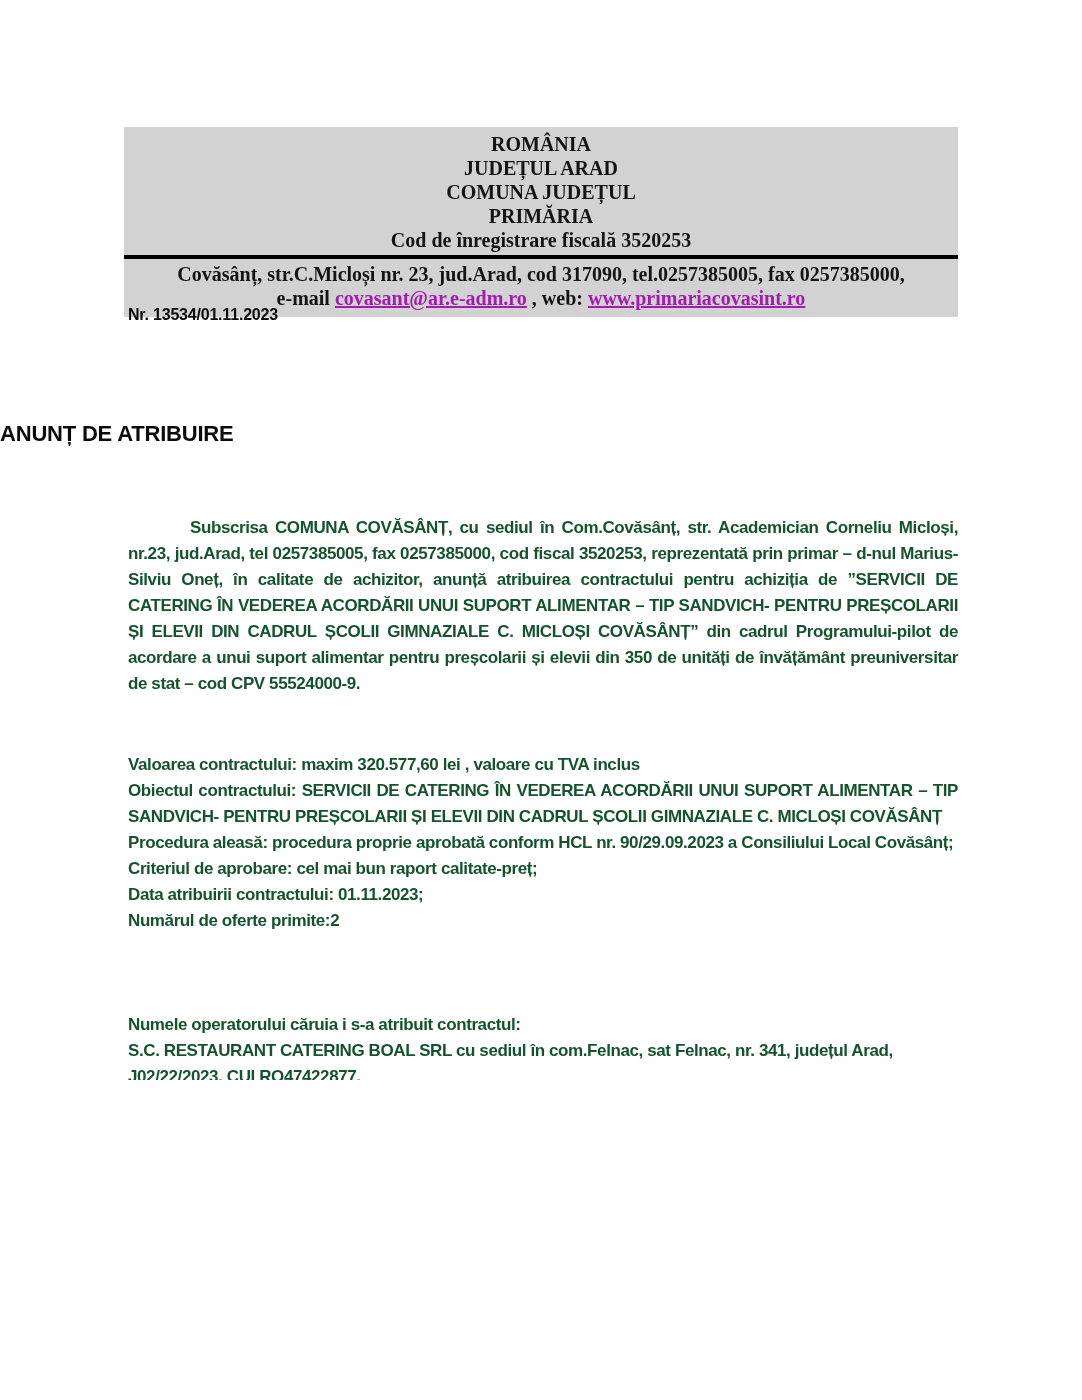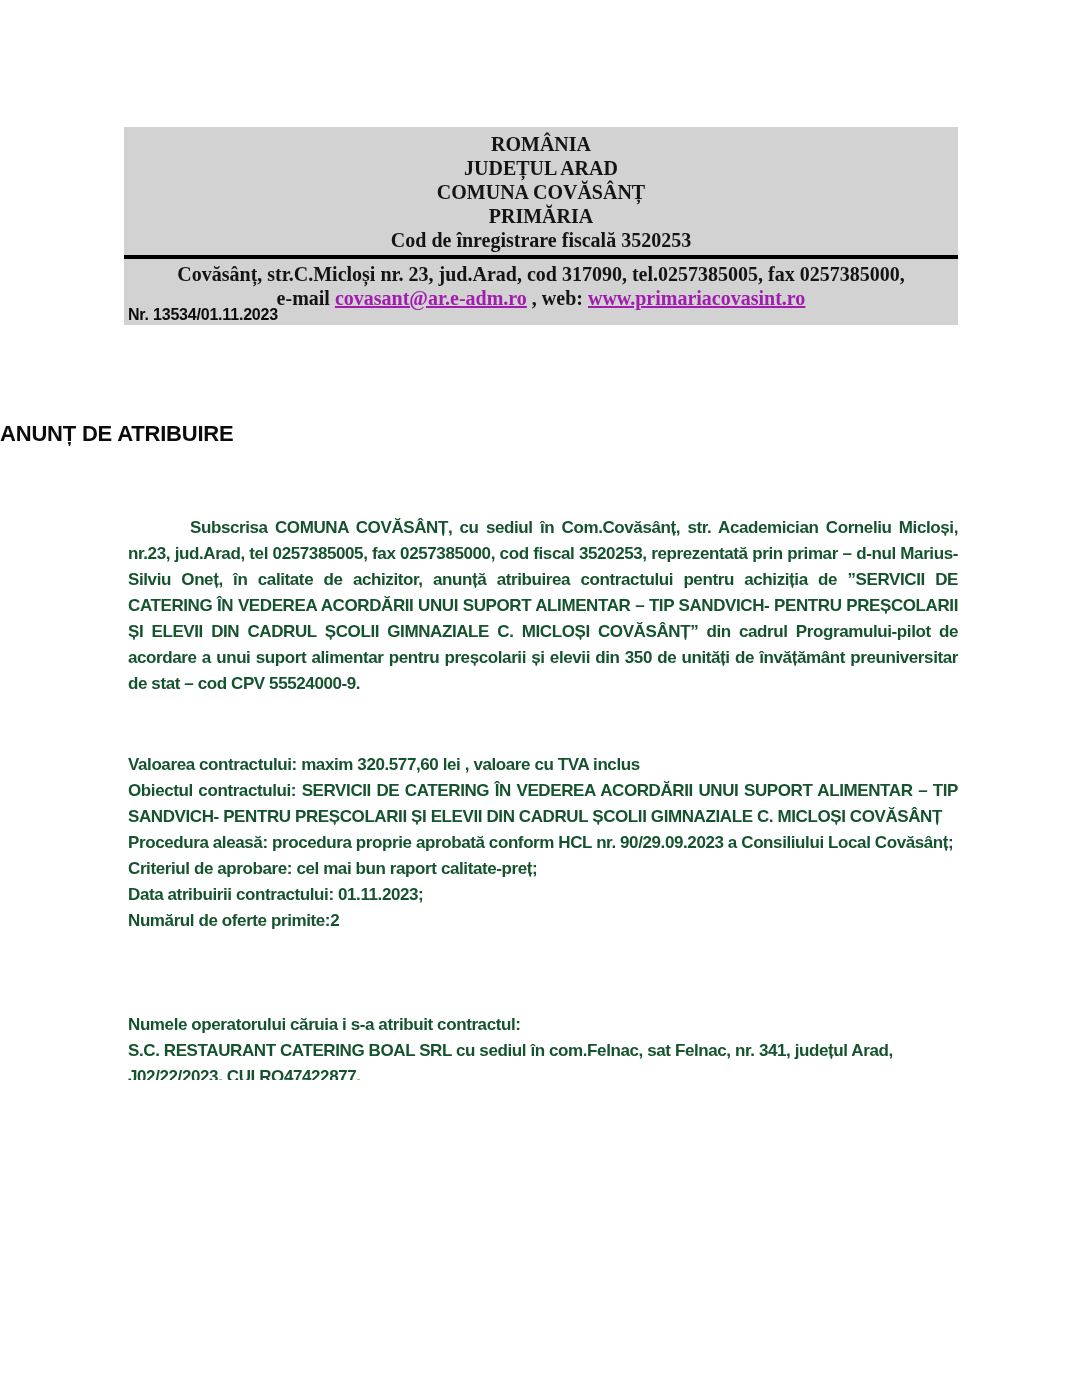--- a/index.html
+++ b/index.html
@@ -30,21 +30,21 @@
   .lh-line {
     text-align: center;
     font-size: 20px;
     line-height: 24px;
   }
   .lh-rule {
     margin-top: 3px;
     border-top: 4px solid #000000;
   }
   .lh-address {
-    padding: 3px 6px 15px 6px;
+    padding: 3px 6px 7px 6px;
     text-align: center;
     font-size: 20px;
     line-height: 24px;
   }
   .link {
     color: #a21caf;
     text-decoration: underline;
     cursor: pointer;
   }
 
@@ -105,21 +105,21 @@
 </style>
 </head>
 <body>
 
 <div class="page">
 
   <div class="letterhead">
     <div class="lh-top">
       <div class="lh-line">ROMÂNIA</div>
       <div class="lh-line">JUDEȚUL ARAD</div>
-      <div class="lh-line">COMUNA COVĂSÂNȚ</div>
+      <div class="lh-line">COMUNA JUDEȚUL</div>
       <div class="lh-line">PRIMĂRIA</div>
       <div class="lh-line">Cod de înregistrare fiscală 3520253</div>
     </div>
     <div class="lh-rule"></div>
     <div class="lh-address">
       <div>Covăsânț, str.C.Micloși nr. 23, jud.Arad, cod 317090, tel.0257385005, fax 0257385000,</div>
       <div><span>e-mail </span><a class="link">covasant@ar.e-adm.ro</a><span> , web: </span><a class="link">www.primariacovasint.ro</a></div>
     </div>
   </div>
 

